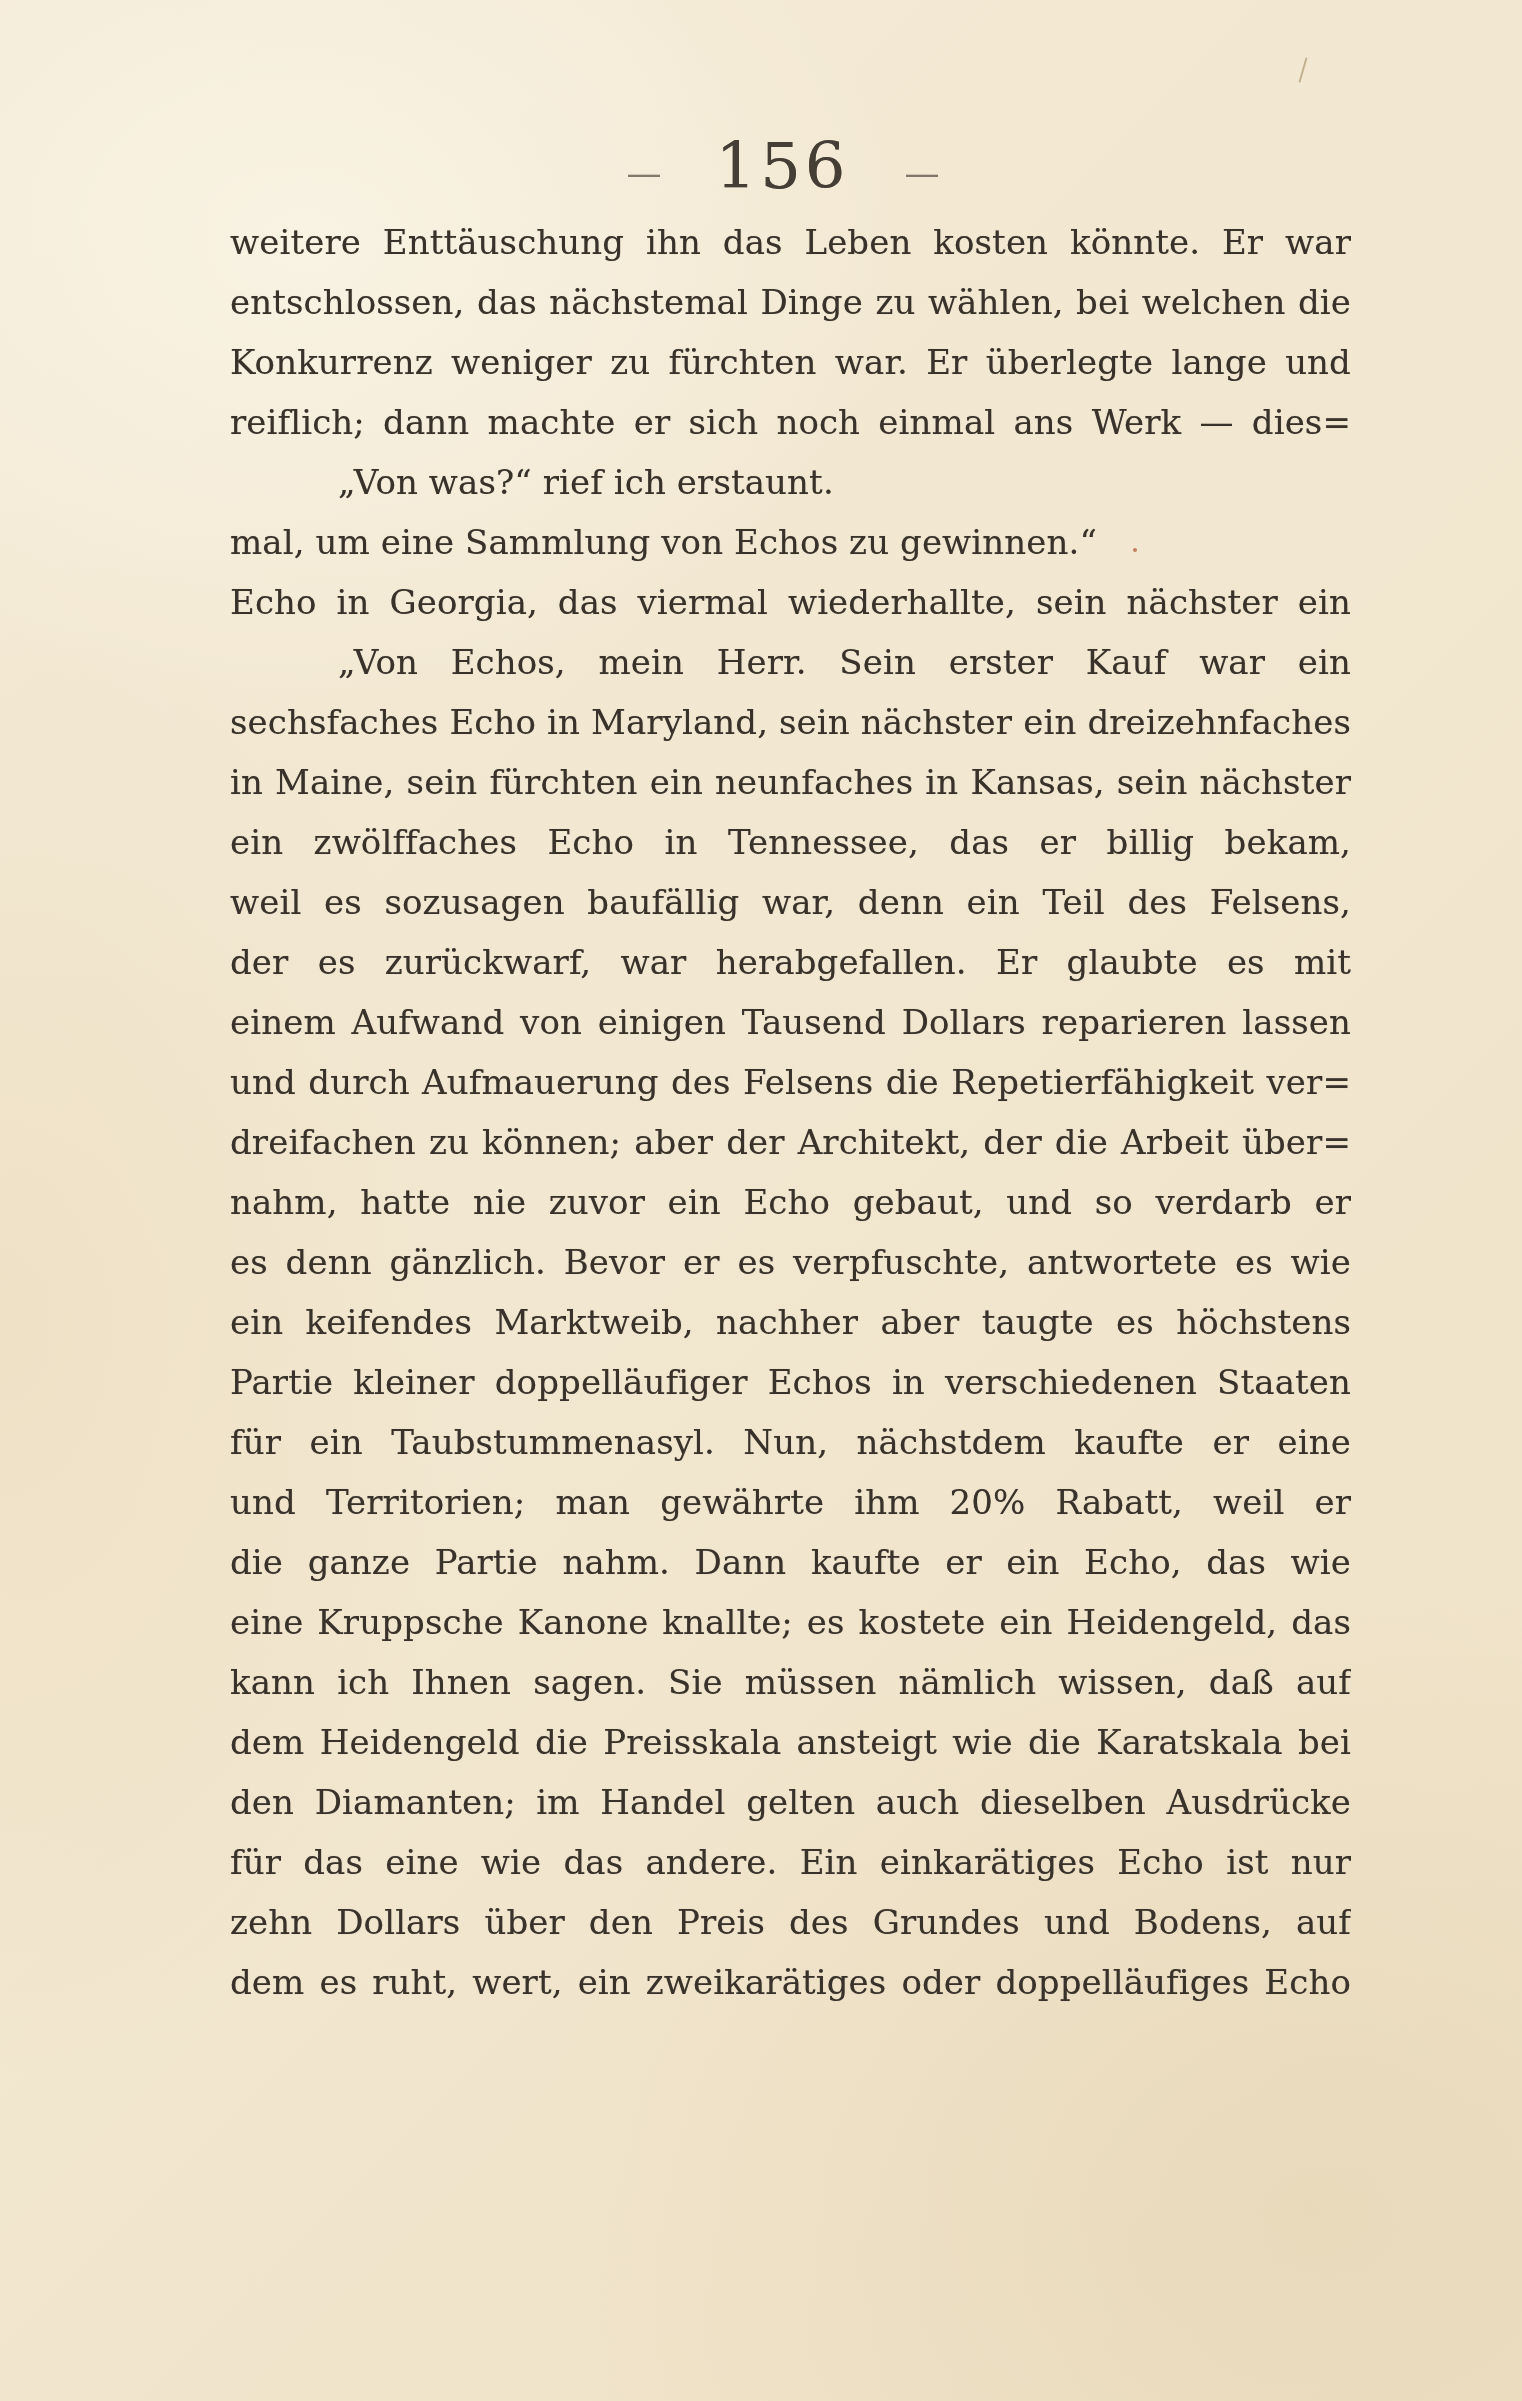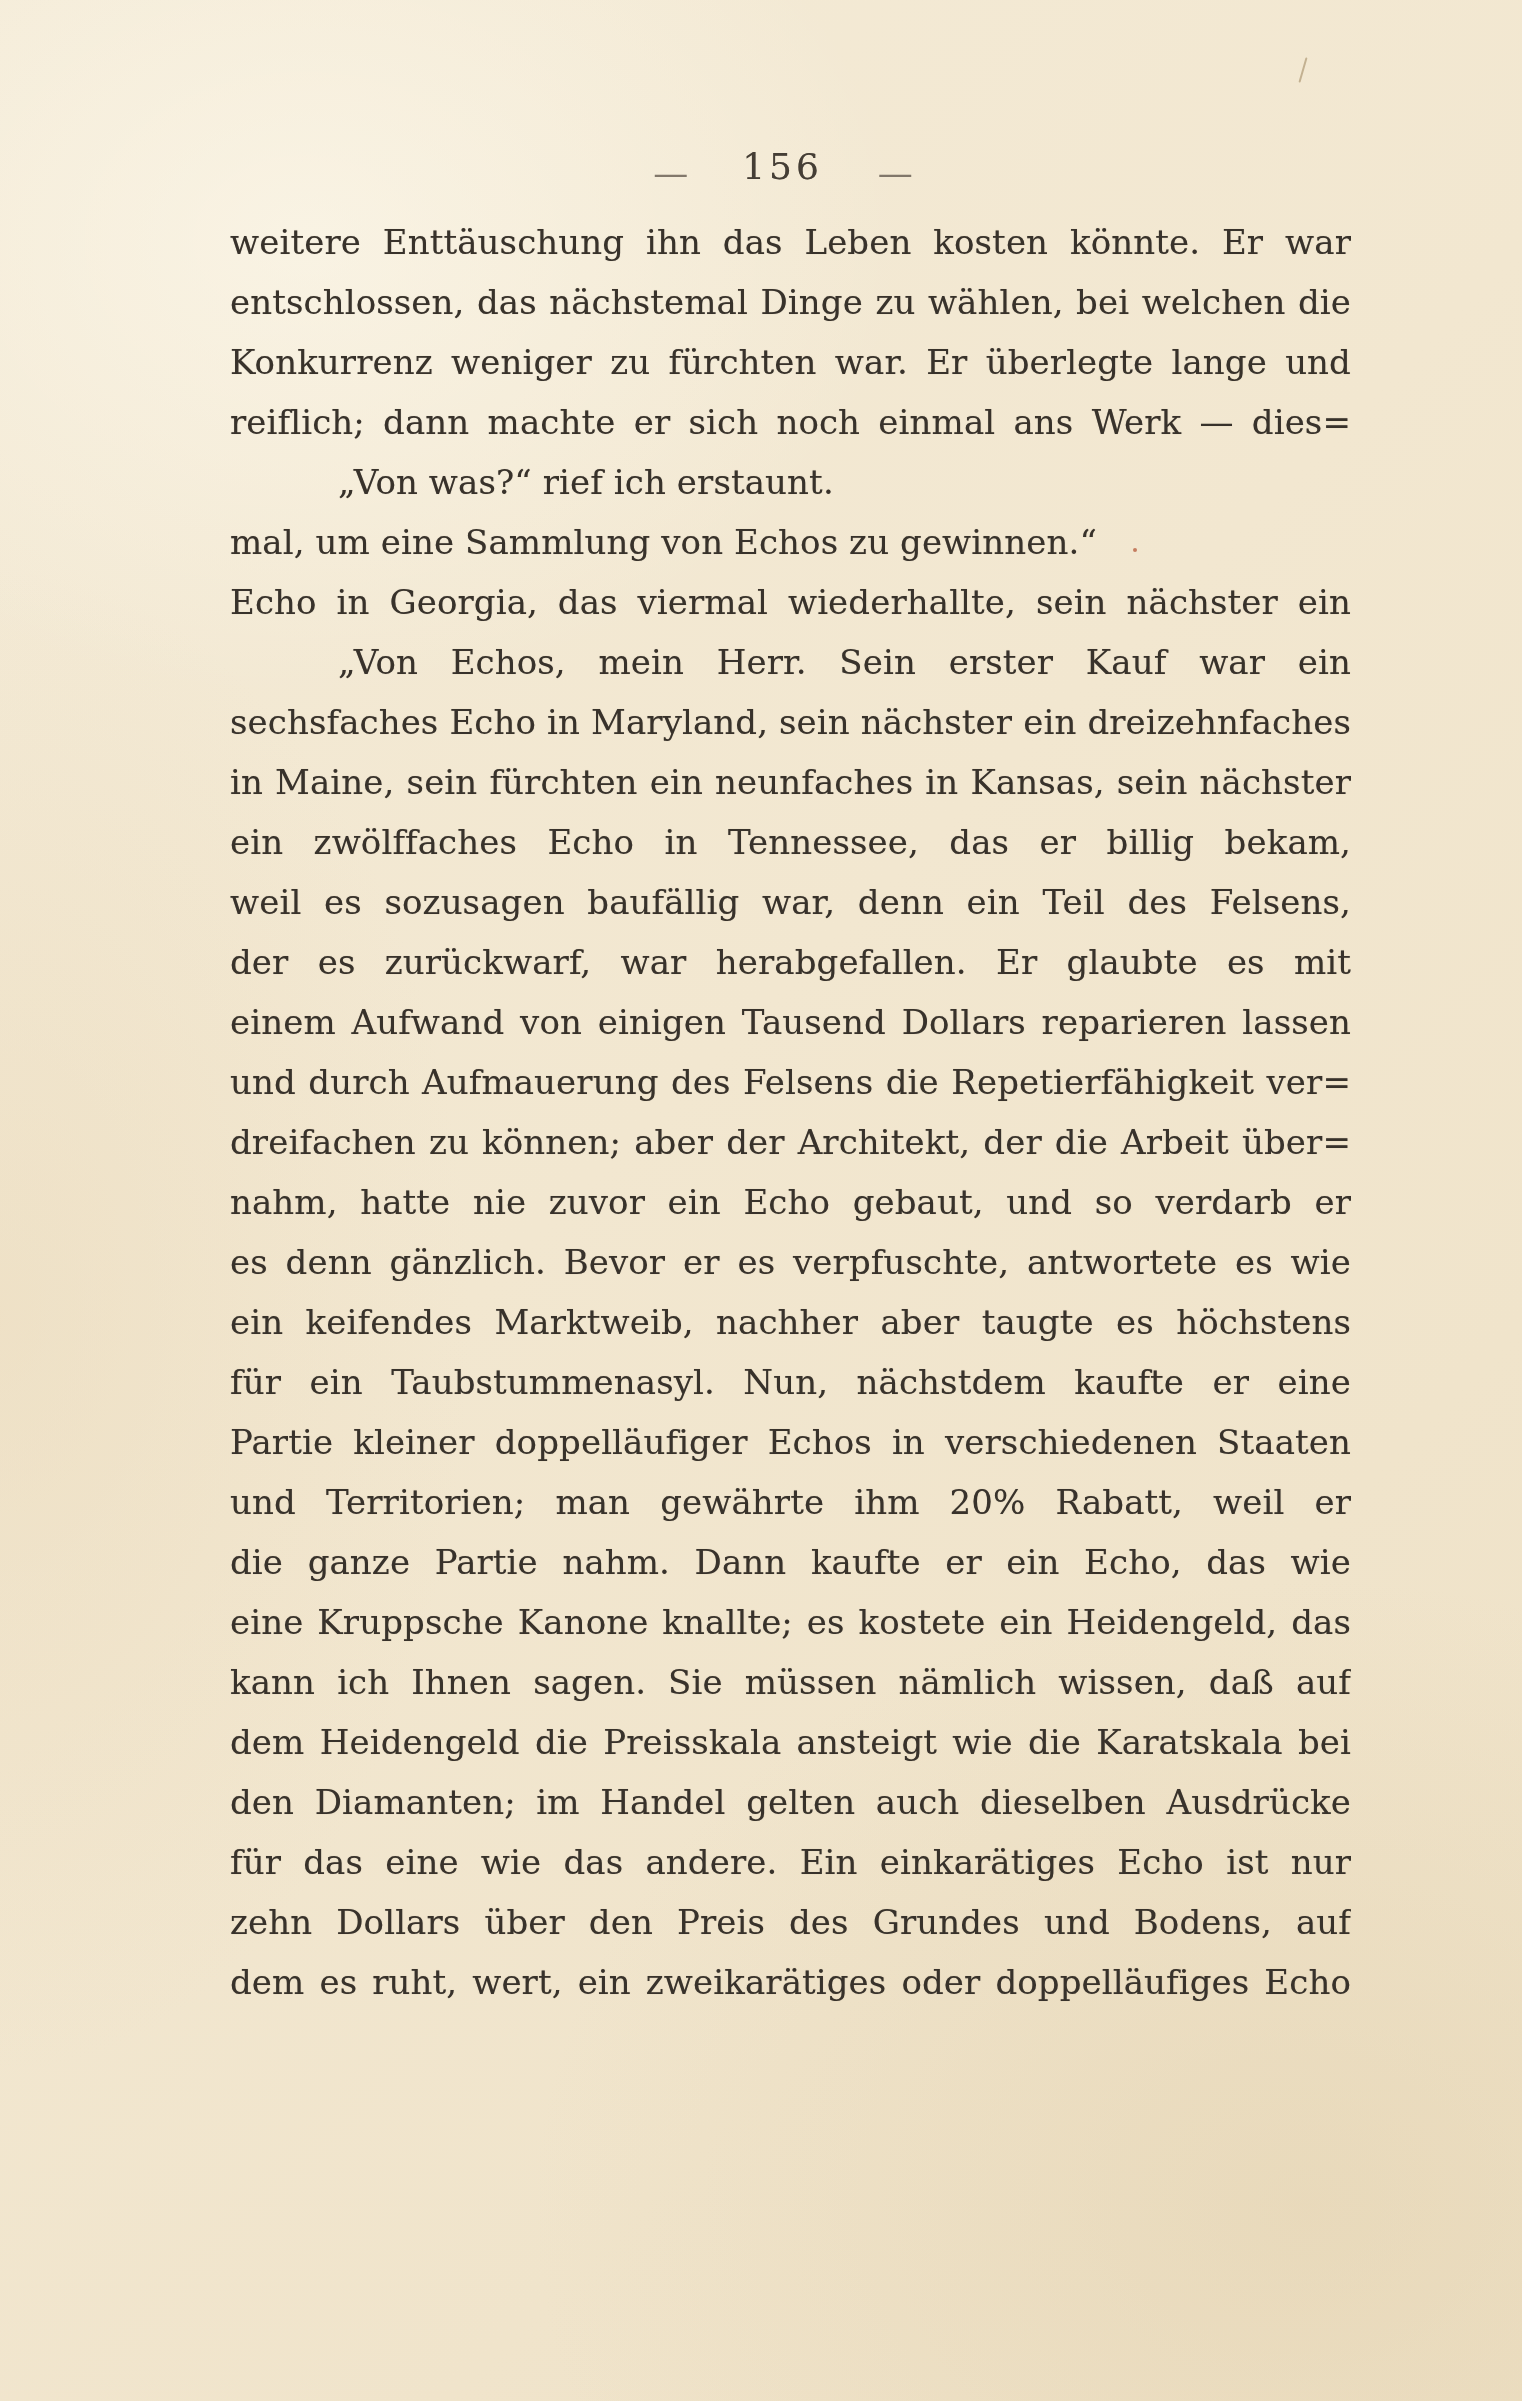--- a/index.html
+++ b/index.html
@@ -23,21 +23,21 @@
   
   .page-header {
     position: absolute;
     top: 132px; left: 214px; width: 1137px; height: 68px;
     display: flex;
     justify-content: center;
     align-items: center;
     gap: 55px;
   }
   .page-number {
-    font-size: 36px;
+    font-size: 64px;
     letter-spacing: 4px;
     color: #453e35;
     text-shadow: 0 0 0.6px rgba(60,52,42,.5);
   }
   .header-dash {
     font-size: 35px;
     color: #6e6458;
     transform: translateY(7.4px);
     letter-spacing: -1.1px;
     opacity: .85;
@@ -115,22 +115,22 @@
     <div class="line">in Maine, sein fürchten ein neunfaches in Kansas, sein nächster</div>
     <div class="line">ein zwölffaches Echo in Tennessee, das er billig bekam,</div>
     <div class="line">weil es sozusagen baufällig war, denn ein Teil des Felsens,</div>
     <div class="line">der es zurückwarf, war herabgefallen. Er glaubte es mit</div>
     <div class="line">einem Aufwand von einigen Tausend Dollars reparieren lassen</div>
     <div class="line">und durch Aufmauerung des Felsens die Repetierfähigkeit ver=</div>
     <div class="line">dreifachen zu können; aber der Architekt, der die Arbeit über=</div>
     <div class="line">nahm, hatte nie zuvor ein Echo gebaut, und so verdarb er</div>
     <div class="line">es denn gänzlich. Bevor er es verpfuschte, antwortete es wie</div>
     <div class="line">ein keifendes Marktweib, nachher aber taugte es höchstens noch</div>
+    <div class="line">Partie kleiner doppelläufiger Echos in verschiedenen Staaten</div>
     <div class="line">für ein Taubstummenasyl. Nun, nächstdem kaufte er eine</div>
-    <div class="line">Partie kleiner doppelläufiger Echos in verschiedenen Staaten</div>
     <div class="line">und Territorien; man gewährte ihm 20% Rabatt, weil er</div>
     <div class="line">die ganze Partie nahm. Dann kaufte er ein Echo, das wie</div>
     <div class="line">eine Kruppsche Kanone knallte; es kostete ein Heidengeld, das</div>
     <div class="line">kann ich Ihnen sagen. Sie müssen nämlich wissen, daß auf</div>
     <div class="line">dem Heidengeld die Preisskala ansteigt wie die Karatskala bei</div>
     <div class="line">den Diamanten; im Handel gelten auch dieselben Ausdrücke</div>
     <div class="line">für das eine wie das andere. Ein einkarätiges Echo ist nur</div>
     <div class="line">zehn Dollars über den Preis des Grundes und Bodens, auf</div>
     <div class="line">dem es ruht, wert, ein zweikarätiges oder doppelläufiges Echo</div>
   </div>

